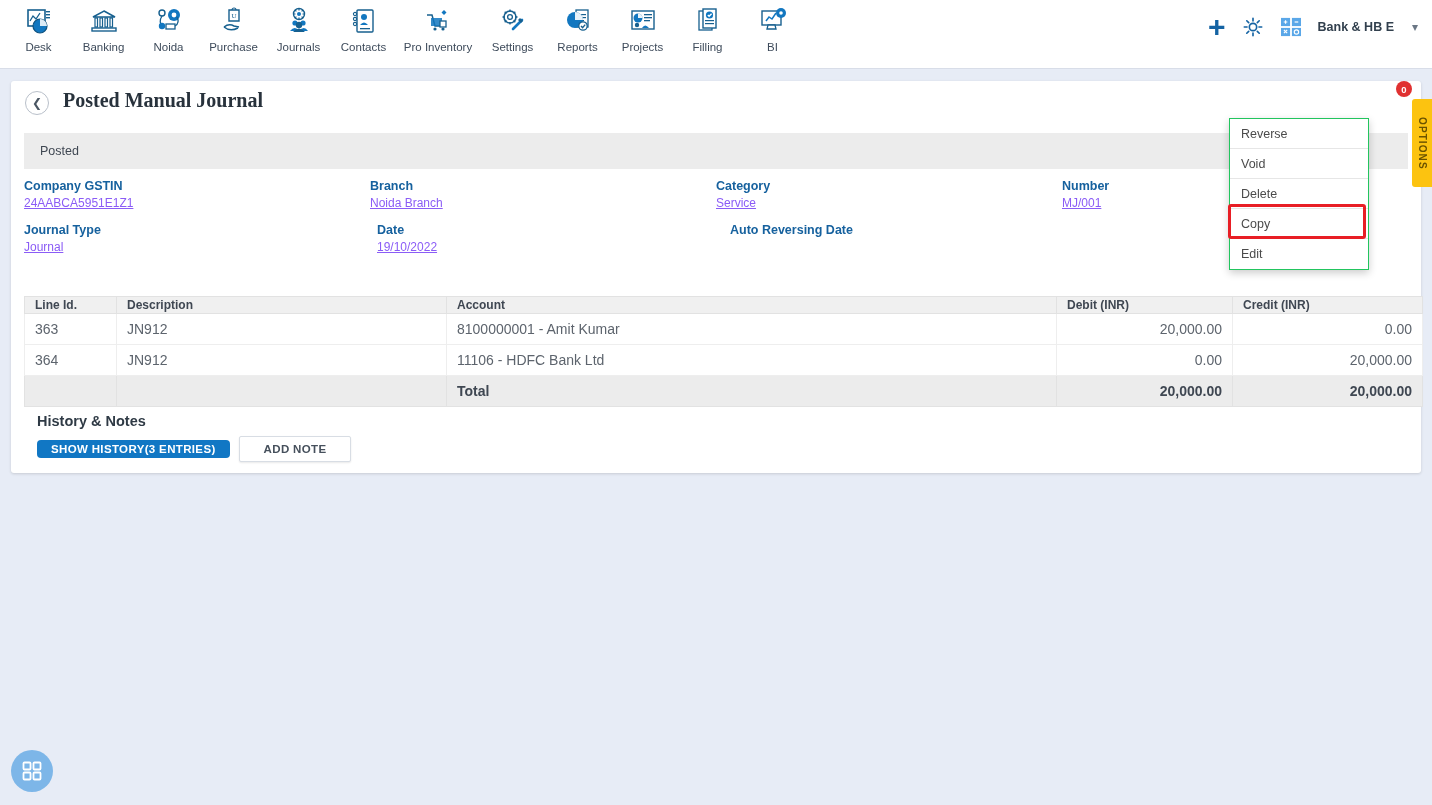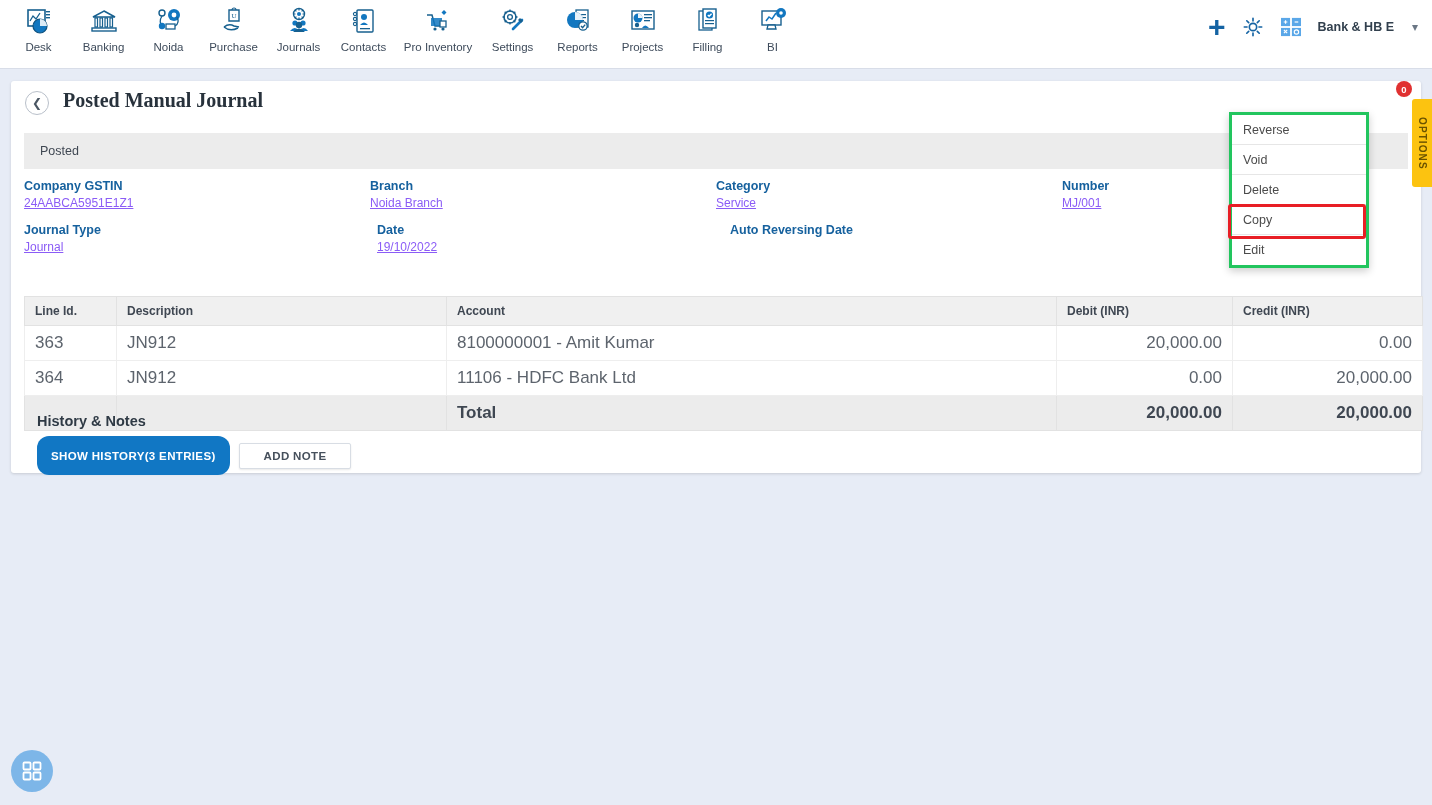--- a/index.html
+++ b/index.html
@@ -155,24 +155,24 @@
     border-radius: 50%;
     font-size: 9.5px;
     font-weight: bold;
     display: flex; align-items: center; justify-content: center;
     z-index: 6;
   }
 
   
   .dropdown {
     position: absolute;
-    left: 1229px; top: 112px;
+    left: 1229px; top: 118px;
     width: 140px;
     background: #fff;
-    border: 3px solid #22c55e;
+    border: 1px solid #22c55e;
     box-shadow: 0 3px 8px rgba(0,0,0,.2);
     z-index: 10;
   }
   .dd-item {
     height: 30px;
     display: flex;
     align-items: center;
     padding-left: 11px;
     font-size: 12.5px;
     color: #4b4b4b;
@@ -231,26 +231,26 @@
     left: 13px; top: 215px;
     width: 1384px;
     border-collapse: collapse;
     table-layout: fixed;
   }
   .tbl th {
     background: #f0f0f0;
     font-size: 12px;
     color: #3f4752;
     text-align: left;
-    padding: 7px 10px;
+    padding: 1px 10px;
     border: 1px solid #e2e2e2;
     font-weight: bold;
   }
   .tbl td {
-    font-size: 17px;
+    font-size: 14px;
     color: #5d646d;
     padding: 7px 10px;
     border: 1px solid #eeeeee;
     background: #fff;
   }
   .tbl tr.total-row td {
     background: #ececec;
     border-color: #e2e2e2;
     font-weight: bold;
     color: #3f4752;
@@ -273,25 +273,25 @@
   .hist-btns {
     position: absolute;
     left: 26px; top: 355px;
     display: flex;
     gap: 9px;
     align-items: center;
   }
   .btn-history {
     background: #1177c4;
     color: #fff;
-    height: 39px;
+    height: 18px;
     padding: 0 14px;
     display: inline-flex;
     align-items: center;
-    border-radius: 12px;
+    border-radius: 4px;
   }
   .btn-note {
     background: #fff;
     color: #46505c;
     height: 26px;
     padding: 0 24px;
     display: inline-flex;
     align-items: center;
     border: 1px solid #d8dde4;
     border-radius: 2px;

